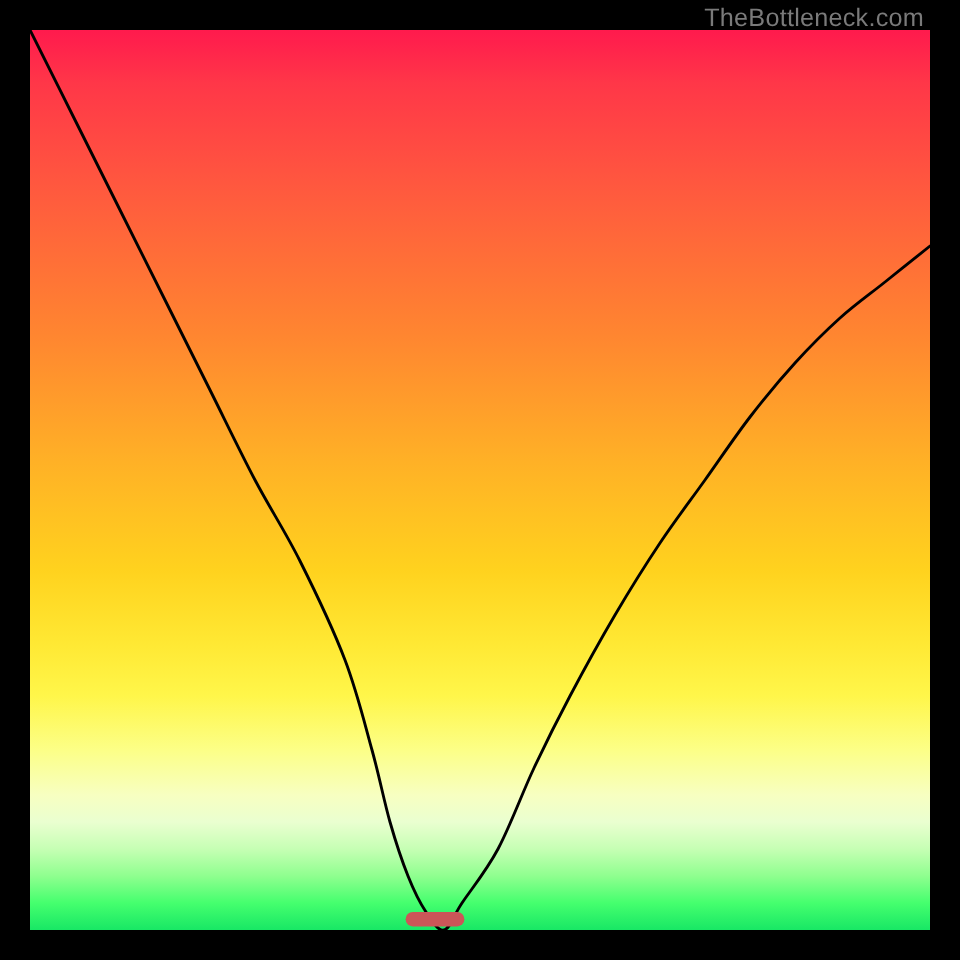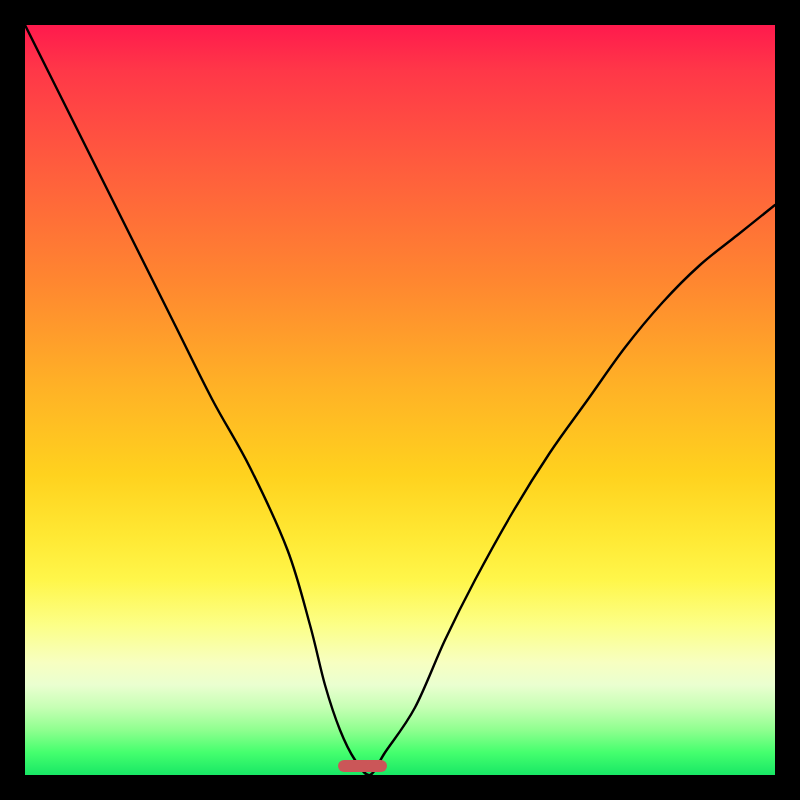--- a/index.html
+++ b/index.html
@@ -77,13 +77,14 @@
 
   <div class="plot">
 
     <svg class="curve" viewBox="0 0 750 750" preserveAspectRatio="none">
       <path id="curve-path" fill="none" stroke="#000" stroke-width="2.4" stroke-linecap="round" stroke-linejoin="round" d="M 0.00 0.00 C 6.25 12.50, 25.00 50.00, 37.50 75.00 C 50.00 100.00, 62.50 125.00, 75.00 150.00 C 87.50 175.00, 100.00 200.00, 112.50 225.00 C 125.00 250.00, 137.50 275.00, 150.00 300.00 C 162.50 325.00, 175.00 351.25, 187.50 375.00 C 200.00 398.75, 212.50 417.50, 225.00 442.50 C 237.50 467.50, 252.50 498.75, 262.50 525.00 C 272.50 551.25, 278.75 577.50, 285.00 600.00 C 291.25 622.50, 295.00 642.50, 300.00 660.00 C 305.00 677.50, 310.00 692.50, 315.00 705.00 C 320.00 717.50, 325.00 727.50, 330.00 735.00 C 335.00 742.50, 340.00 751.25, 345.00 750.00 C 350.00 748.75, 352.50 738.75, 360.00 727.50 C 367.50 716.25, 380.00 701.25, 390.00 682.50 C 400.00 663.75, 410.00 636.25, 420.00 615.00 C 430.00 593.75, 438.75 576.25, 450.00 555.00 C 461.25 533.75, 475.00 508.75, 487.50 487.50 C 500.00 466.25, 512.50 446.25, 525.00 427.50 C 537.50 408.75, 550.00 392.50, 562.50 375.00 C 575.00 357.50, 587.50 338.75, 600.00 322.50 C 612.50 306.25, 625.00 291.25, 637.50 277.50 C 650.00 263.75, 662.50 251.25, 675.00 240.00 C 687.50 228.75, 700.00 220.00, 712.50 210.00 C 725.00 200.00, 743.75 185.00, 750.00 180.00"></path>
     </svg>
 
     <div class="marker" id="marker" style="width: 48.75px; left: 313.125px;"></div>
   </div>
 
+  <div class="watermark">TheBottleneck.com</div>
 </div>
 
 </body></html>

